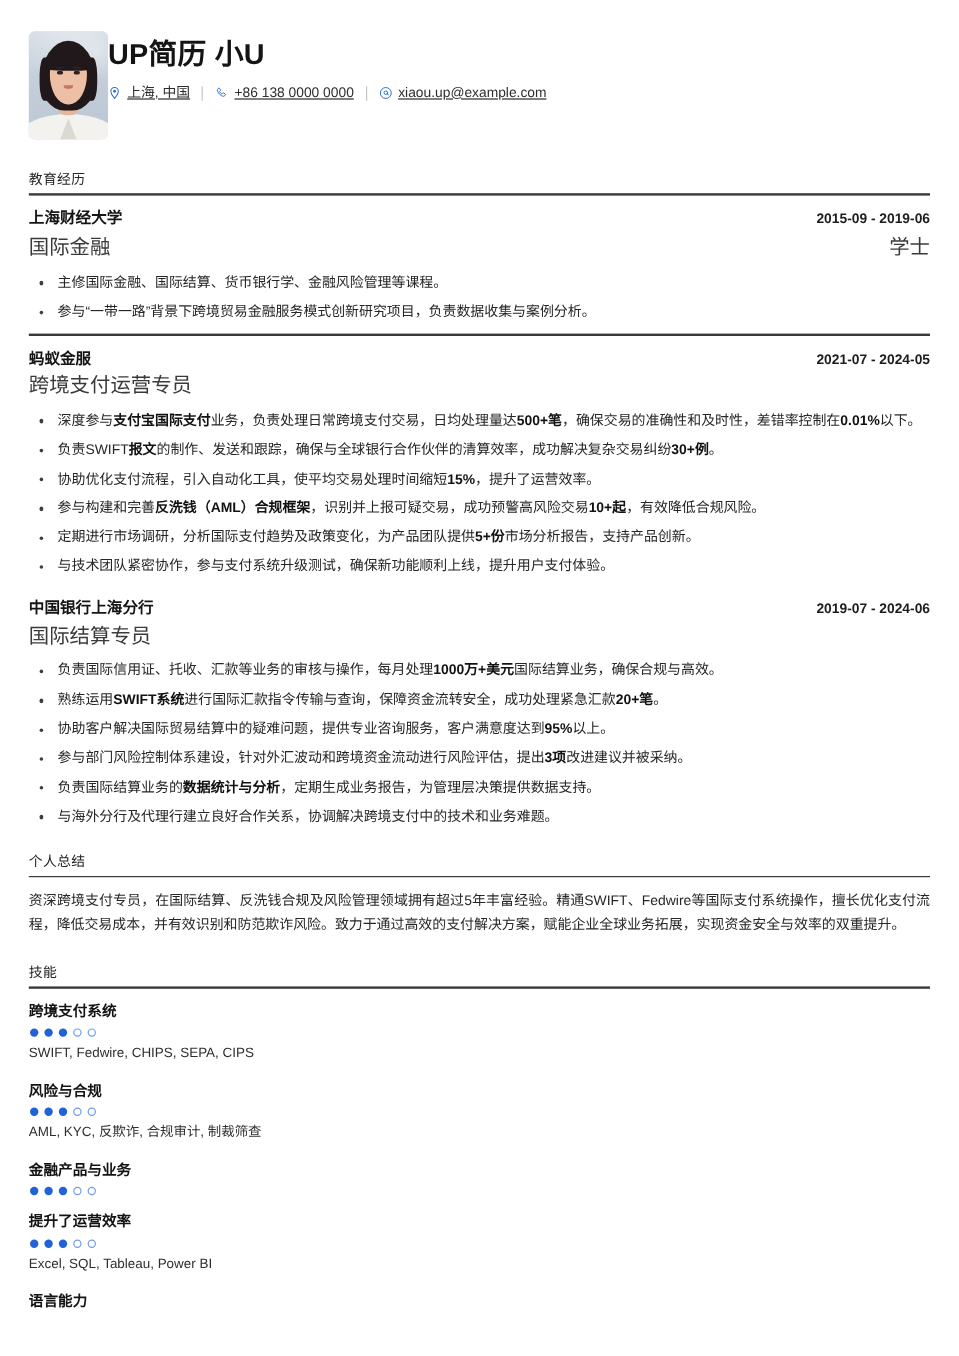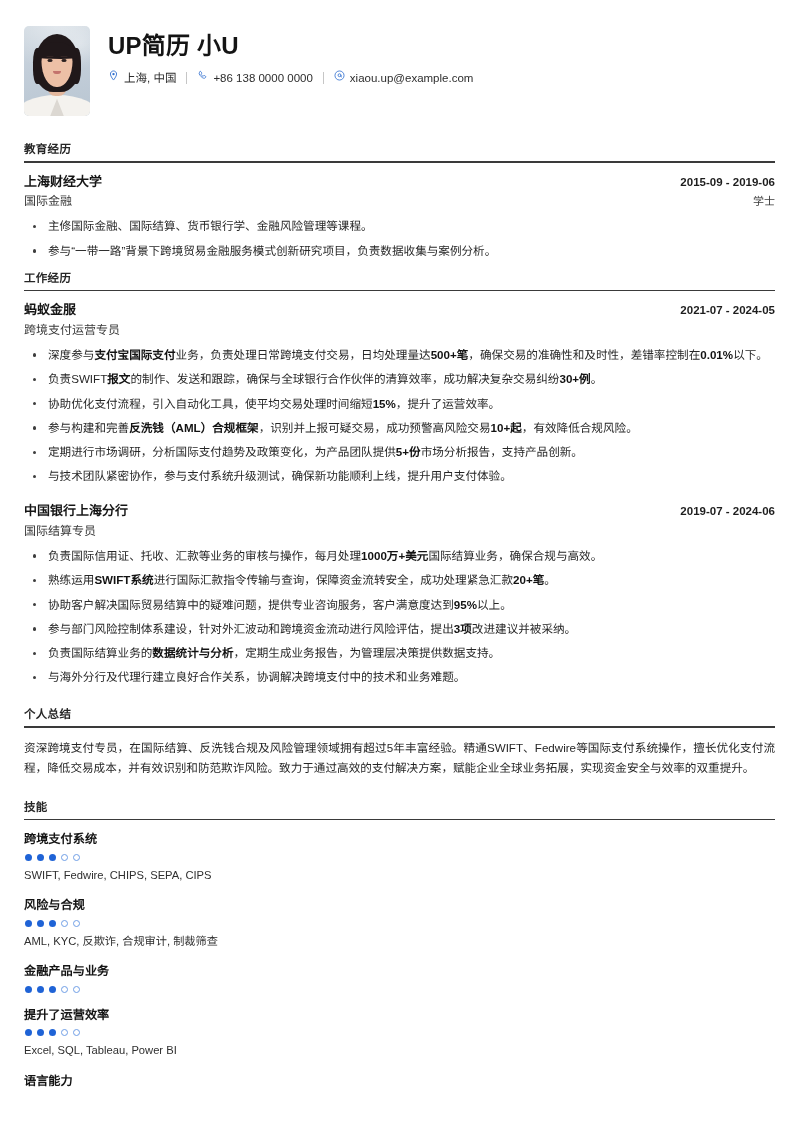--- a/index.html
+++ b/index.html
@@ -21,21 +21,20 @@
     min-height: 1130px;
     background: #ffffff;
     padding: 26px 24px 0 24px;
     overflow: hidden;
   }
 
   
   .header {
     display: flex;
     align-items: flex-start;
-    gap: 18px;
     padding-bottom: 16px;
   }
 
   .photo {
     width: 66px;
     height: 90px;
     border-radius: 5px;
     flex: 0 0 auto;
     overflow: hidden;
     position: relative;
@@ -146,39 +145,41 @@
     margin-top: 9px;
     display: flex;
     align-items: center;
     flex-wrap: wrap;
     font-size: 11.5px;
     color: #2d2d2d;
     line-height: 1.4;
   }
   .contact {
     display: inline-flex;
+    align-items: center;
     gap: 5px;
     white-space: nowrap;
+    text-decoration: underline;
   }
   .contact .ci { display: inline-flex; flex: 0 0 auto; }
   .contact .ci svg { display: block; }
   .sep {
     width: 1px;
     height: 12px;
     background: #c6c6c6;
     margin: 0 10px;
     flex: 0 0 auto;
   }
 
   
   .section { margin-top: 8px; }
 
   .sec-head {
     font-size: 11.5px;
-    font-weight: 700;
+    font-weight: 400;
     color: #262626;
     padding-bottom: 5px;
     letter-spacing: .3px;
   }
   .sec-rule {
     height: 1.6px;
     background: #3a3a3a;
     margin-bottom: 10px;
   }
 
@@ -205,26 +206,26 @@
     text-align: right;
   }
   .entry-sub {
     display: flex;
     justify-content: space-between;
     align-items: baseline;
     gap: 16px;
     margin-top: 1px;
   }
   .role {
-    font-size: 12px;
+    font-size: 17px;
     color: #3a3a3a;
     line-height: 1.5;
   }
   .meta {
-    font-size: 11px;
+    font-size: 17px;
     color: #3a3a3a;
     white-space: nowrap;
     text-align: right;
   }
 
   ul.bullets {
     list-style: none;
     margin-top: 7px;
   }
   ul.bullets li {
@@ -360,21 +361,20 @@
           </div>
           <ul class="bullets">
             <li>主修国际金融、国际结算、货币银行学、金融风险管理等课程。</li>
             <li>参与“一带一路”背景下跨境贸易金融服务模式创新研究项目，负责数据收集与案例分析。</li>
           </ul>
         </div>
       </div>
   </div>
 
   <div class="section">
-    <div class="sec-head">工作经历</div>
     <div class="sec-rule"></div>
     <div id="work-entries">
         <div class="entry">
           <div class="entry-top">
             <div class="org">蚂蚁金服</div>
             <div class="dates">2021-07 - 2024-05</div>
           </div>
           <div class="entry-sub">
             <div class="role">跨境支付运营专员</div>
             <div class="meta"></div>

